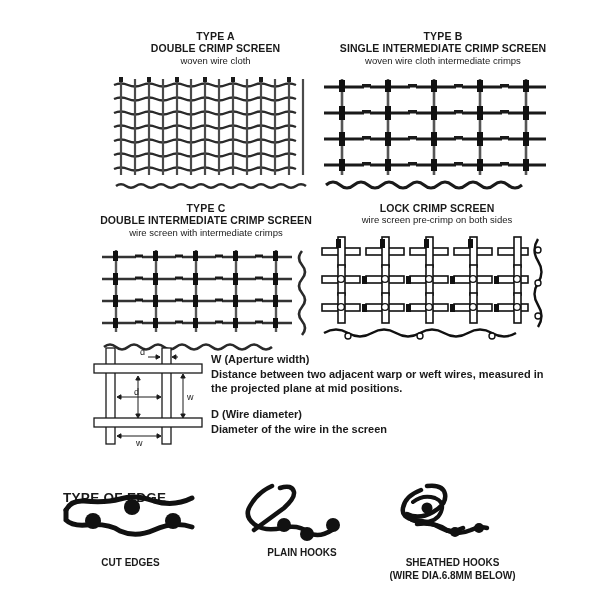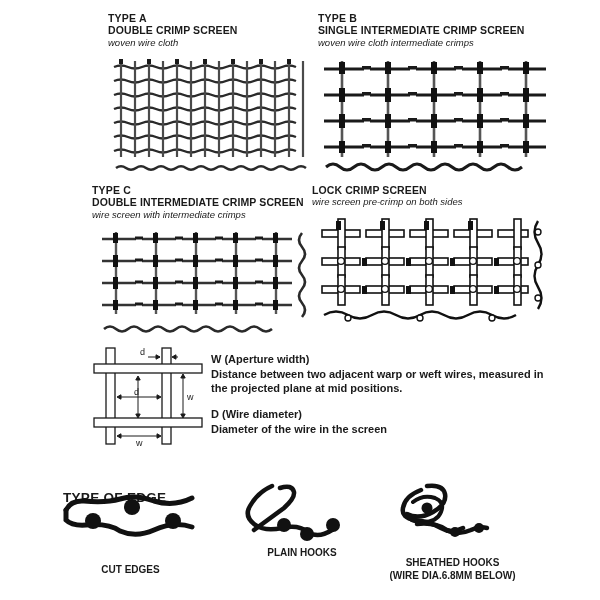--- a/index.html
+++ b/index.html
@@ -12,39 +12,39 @@
     height: 600px;
     position: relative;
     font-family: "Liberation Sans", sans-serif;
     color: #1a1a1a;
     overflow: hidden;
   }
   .panel {
     position: absolute;
   }
   .hdr {
-    text-align: left;
+    text-align: center;
     line-height: 1.18;
+    margin-top: 18px;
   }
   .hdr .type-id {
     font-size: 10.5px;
     font-weight: bold;
     letter-spacing: 0.2px;
   }
   .hdr .type-name {
     font-size: 10.5px;
     font-weight: bold;
     letter-spacing: 0.1px;
     white-space: nowrap;
   }
   .hdr .type-sub {
     font-size: 9.5px;
     font-weight: normal;
     white-space: nowrap;
-    font-style: italic;
   }
   .mesh-art { display: block; }
 
   
   #defs-block {
     left: 211px;
     top: 352px;
     width: 345px;
   }
   .def-term {
@@ -415,21 +415,21 @@
 <div class="panel" id="edge-heading">TYPE OF EDGE</div>
 
 <div class="edge-cell" style="left:48px; top:486px; width:165px;">
   <svg class="edge-art" width="150" height="56" viewBox="0 0 150 56">
     <path d="M10 24 q5 -10 18 -9 q22 2 36 -2 q16 -5 34 2 q20 6 38 -3" stroke="#111" stroke-width="5" fill="none" stroke-linecap="round"></path>
     <path d="M10 24 v10 q6 6 20 5 q22 -2 34 6 q16 7 34 -1 q20 -9 38 -3" stroke="#111" stroke-width="5" fill="none" stroke-linecap="round"></path>
     <circle cx="37" cy="35" r="8" fill="#111"></circle>
     <circle cx="76" cy="21" r="8" fill="#111"></circle>
     <circle cx="117" cy="35" r="8" fill="#111"></circle>
   </svg>
-  <div class="edge-cap" style="margin-top:21px;">CUT EDGES</div>
+  <div class="edge-cap" style="margin-top:14px;">CUT EDGES</div>
 </div>
 
 <div class="edge-cell" style="left:222px; top:480px; width:160px;">
   <svg class="edge-art" width="140" height="66" viewBox="0 0 140 66">
     <path d="M48 8 q12 -4 14 4 q1 6 -10 16 L22 50" stroke="#111" stroke-width="4.5" fill="none" stroke-linecap="round"></path>
     <path d="M40 6 q-14 6 -22 20 q-6 10 4 18 q10 8 28 4 q16 -4 26 4 q10 7 24 -2" stroke="#111" stroke-width="4.5" fill="none" stroke-linecap="round"></path>
     <circle cx="52" cy="45" r="7" fill="#111"></circle>
     <circle cx="75" cy="54" r="7" fill="#111"></circle>
     <circle cx="101" cy="45" r="7" fill="#111"></circle>
   </svg>

